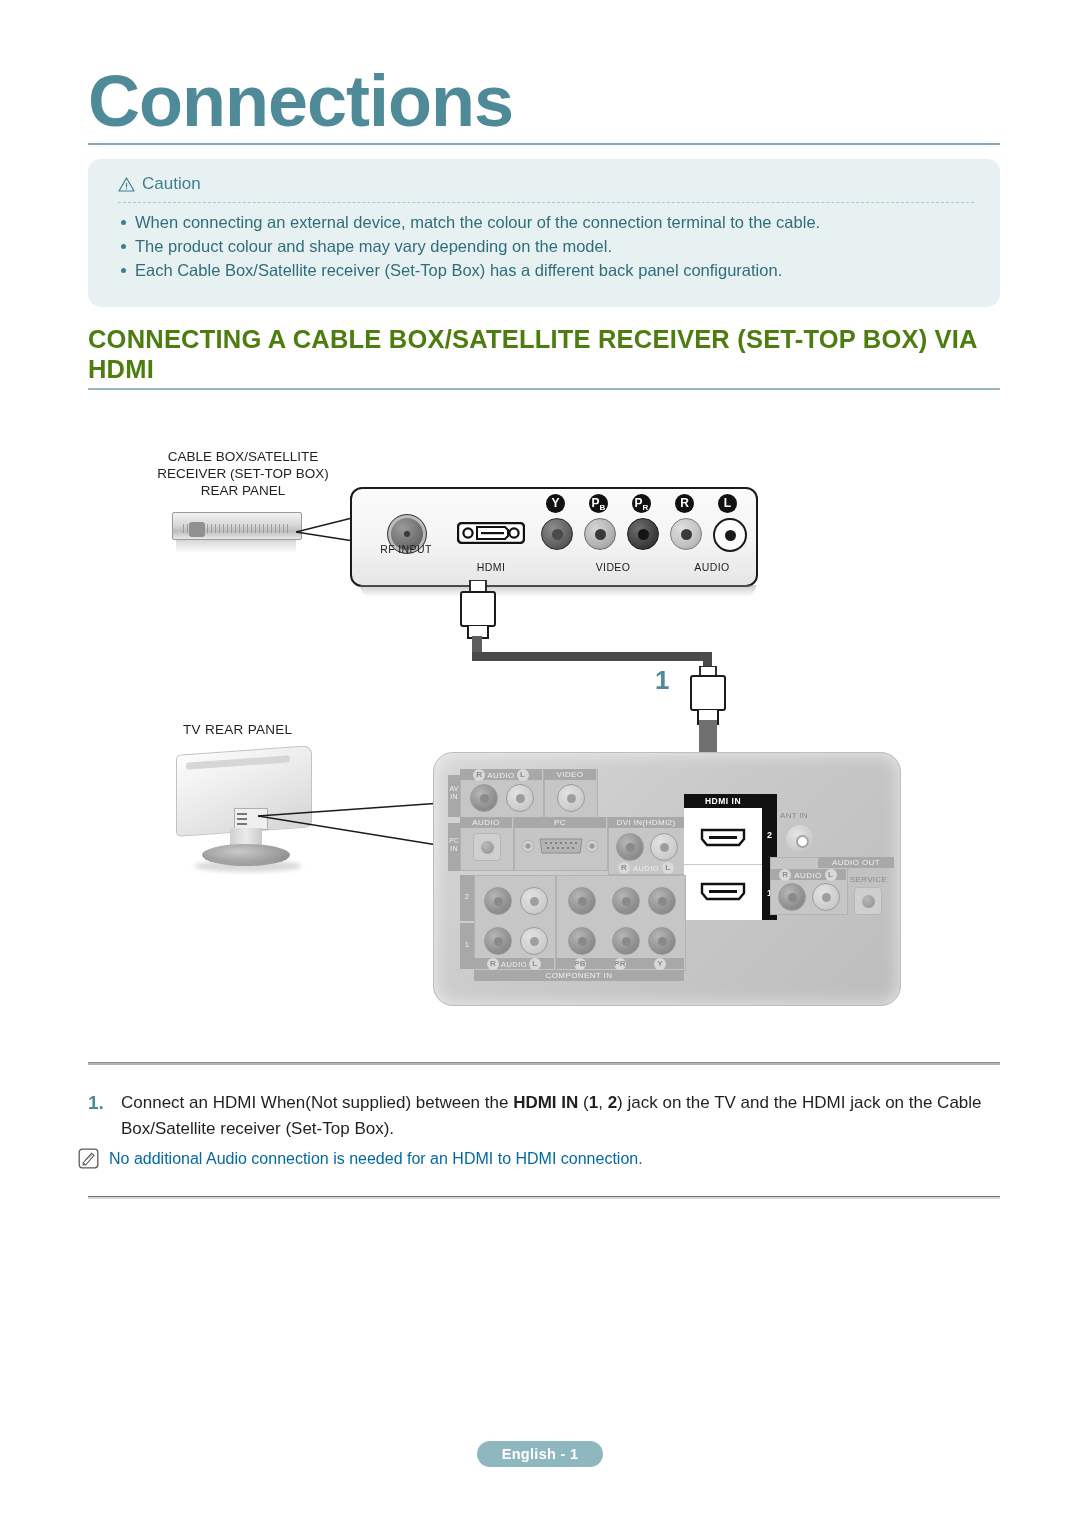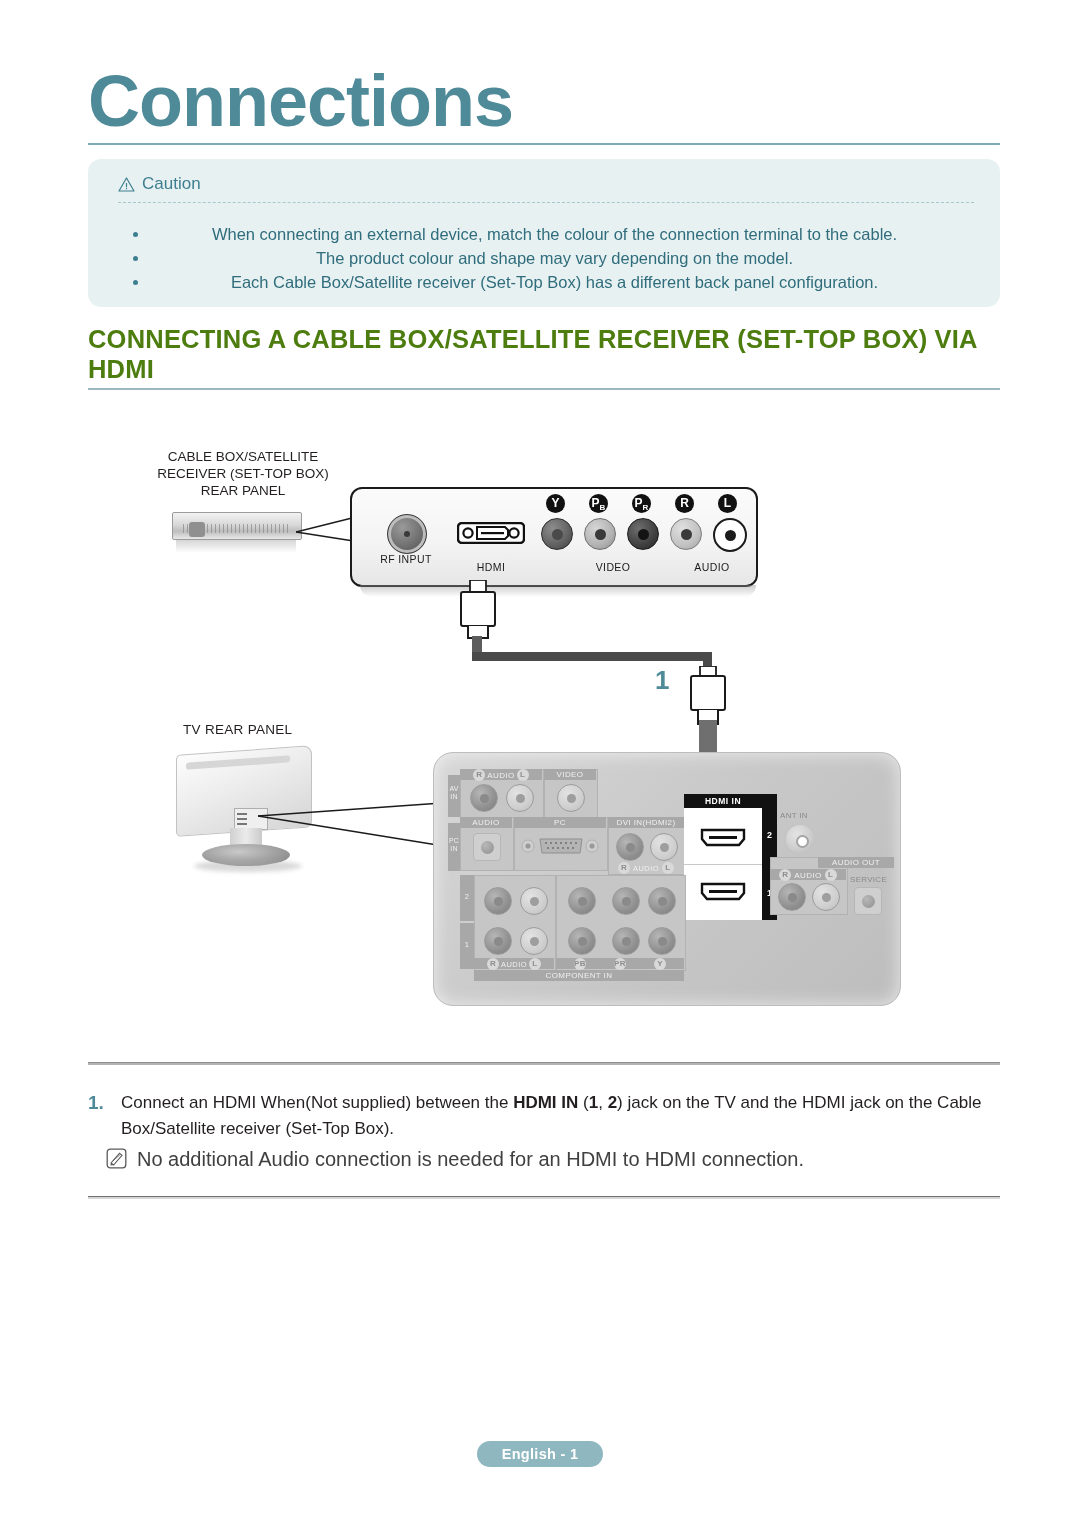--- a/index.html
+++ b/index.html
@@ -69,24 +69,23 @@
     width: 17px;
     height: 15px;
     display: block;
   }
   .caution-divider {
     margin-top: 5px;
     height: 1px;
     border-top: 1px dashed #a8c8cf;
   }
   .caution-list {
-    margin: 12px;
+    margin: 0;
     padding: 6px 0 0 0;
     list-style: none;
-    text-align: center;
   }
   .caution-list li {
     position: relative;
     padding-left: 17px;
     font-size: 16.5px;
     line-height: 24px;
     color: #2f6d7c;
     white-space: nowrap;
   }
   .caution-list li::before {
@@ -575,28 +574,28 @@
   .step .num {
     position: absolute;
     left: 0;
     top: 0;
     font-size: 19px;
     font-weight: bold;
     color: #4e8a98;
   }
   .note {
     position: absolute;
-    left: 104px;
+    left: 76px;
     top: 1147px;
     width: 912px;
     padding-left: 33px;
     box-sizing: border-box;
-    font-size: 20px;
+    font-size: 16px;
     line-height: 24px;
-    color: #404040;
+    color: #0369a1;
   }
   .note-icon {
     position: absolute;
     left: 2px;
     top: 1px;
     width: 21px;
     height: 21px;
   }
   .rule-bottom {
     position: absolute;
@@ -676,21 +675,21 @@
 
     <svg class="leader-stb" viewBox="0 0 66 30">
       <path d="M0 18 L64 2 L64 2" fill="none" stroke="#1b1b1b" stroke-width="1.6"></path>
       <path d="M0 18 L64 28" fill="none" stroke="#1b1b1b" stroke-width="1.6"></path>
     </svg>
 
     <div class="stb-panel">
       <div class="shadow"></div>
 
       <div class="rf-jack"></div>
-      <div class="jack-label" style="left:18px; top:64px; width:72px;">RF INPUT</div>
+      <div class="jack-label" style="left:18px; top:54px; width:72px;">RF INPUT</div>
 
       <svg class="hdmi-port" viewBox="0 0 68 22">
         <rect x="1" y="1" width="66" height="20" rx="4" fill="#fff" stroke="#111" stroke-width="2.4"></rect>
         <circle cx="11" cy="11" r="4.6" fill="#fff" stroke="#111" stroke-width="2.2"></circle>
         <circle cx="57" cy="11" r="4.6" fill="#fff" stroke="#111" stroke-width="2.2"></circle>
         <path d="M20 5 L48 5 L51 8 L51 14 L48 17 L20 17 Z" fill="#fff" stroke="#111" stroke-width="2"></path>
         <rect x="24" y="10" width="23" height="2.2" fill="#111"></rect>
       </svg>
       <div class="jack-label" style="left:103px; top:72px; width:72px;">HDMI</div>
 

